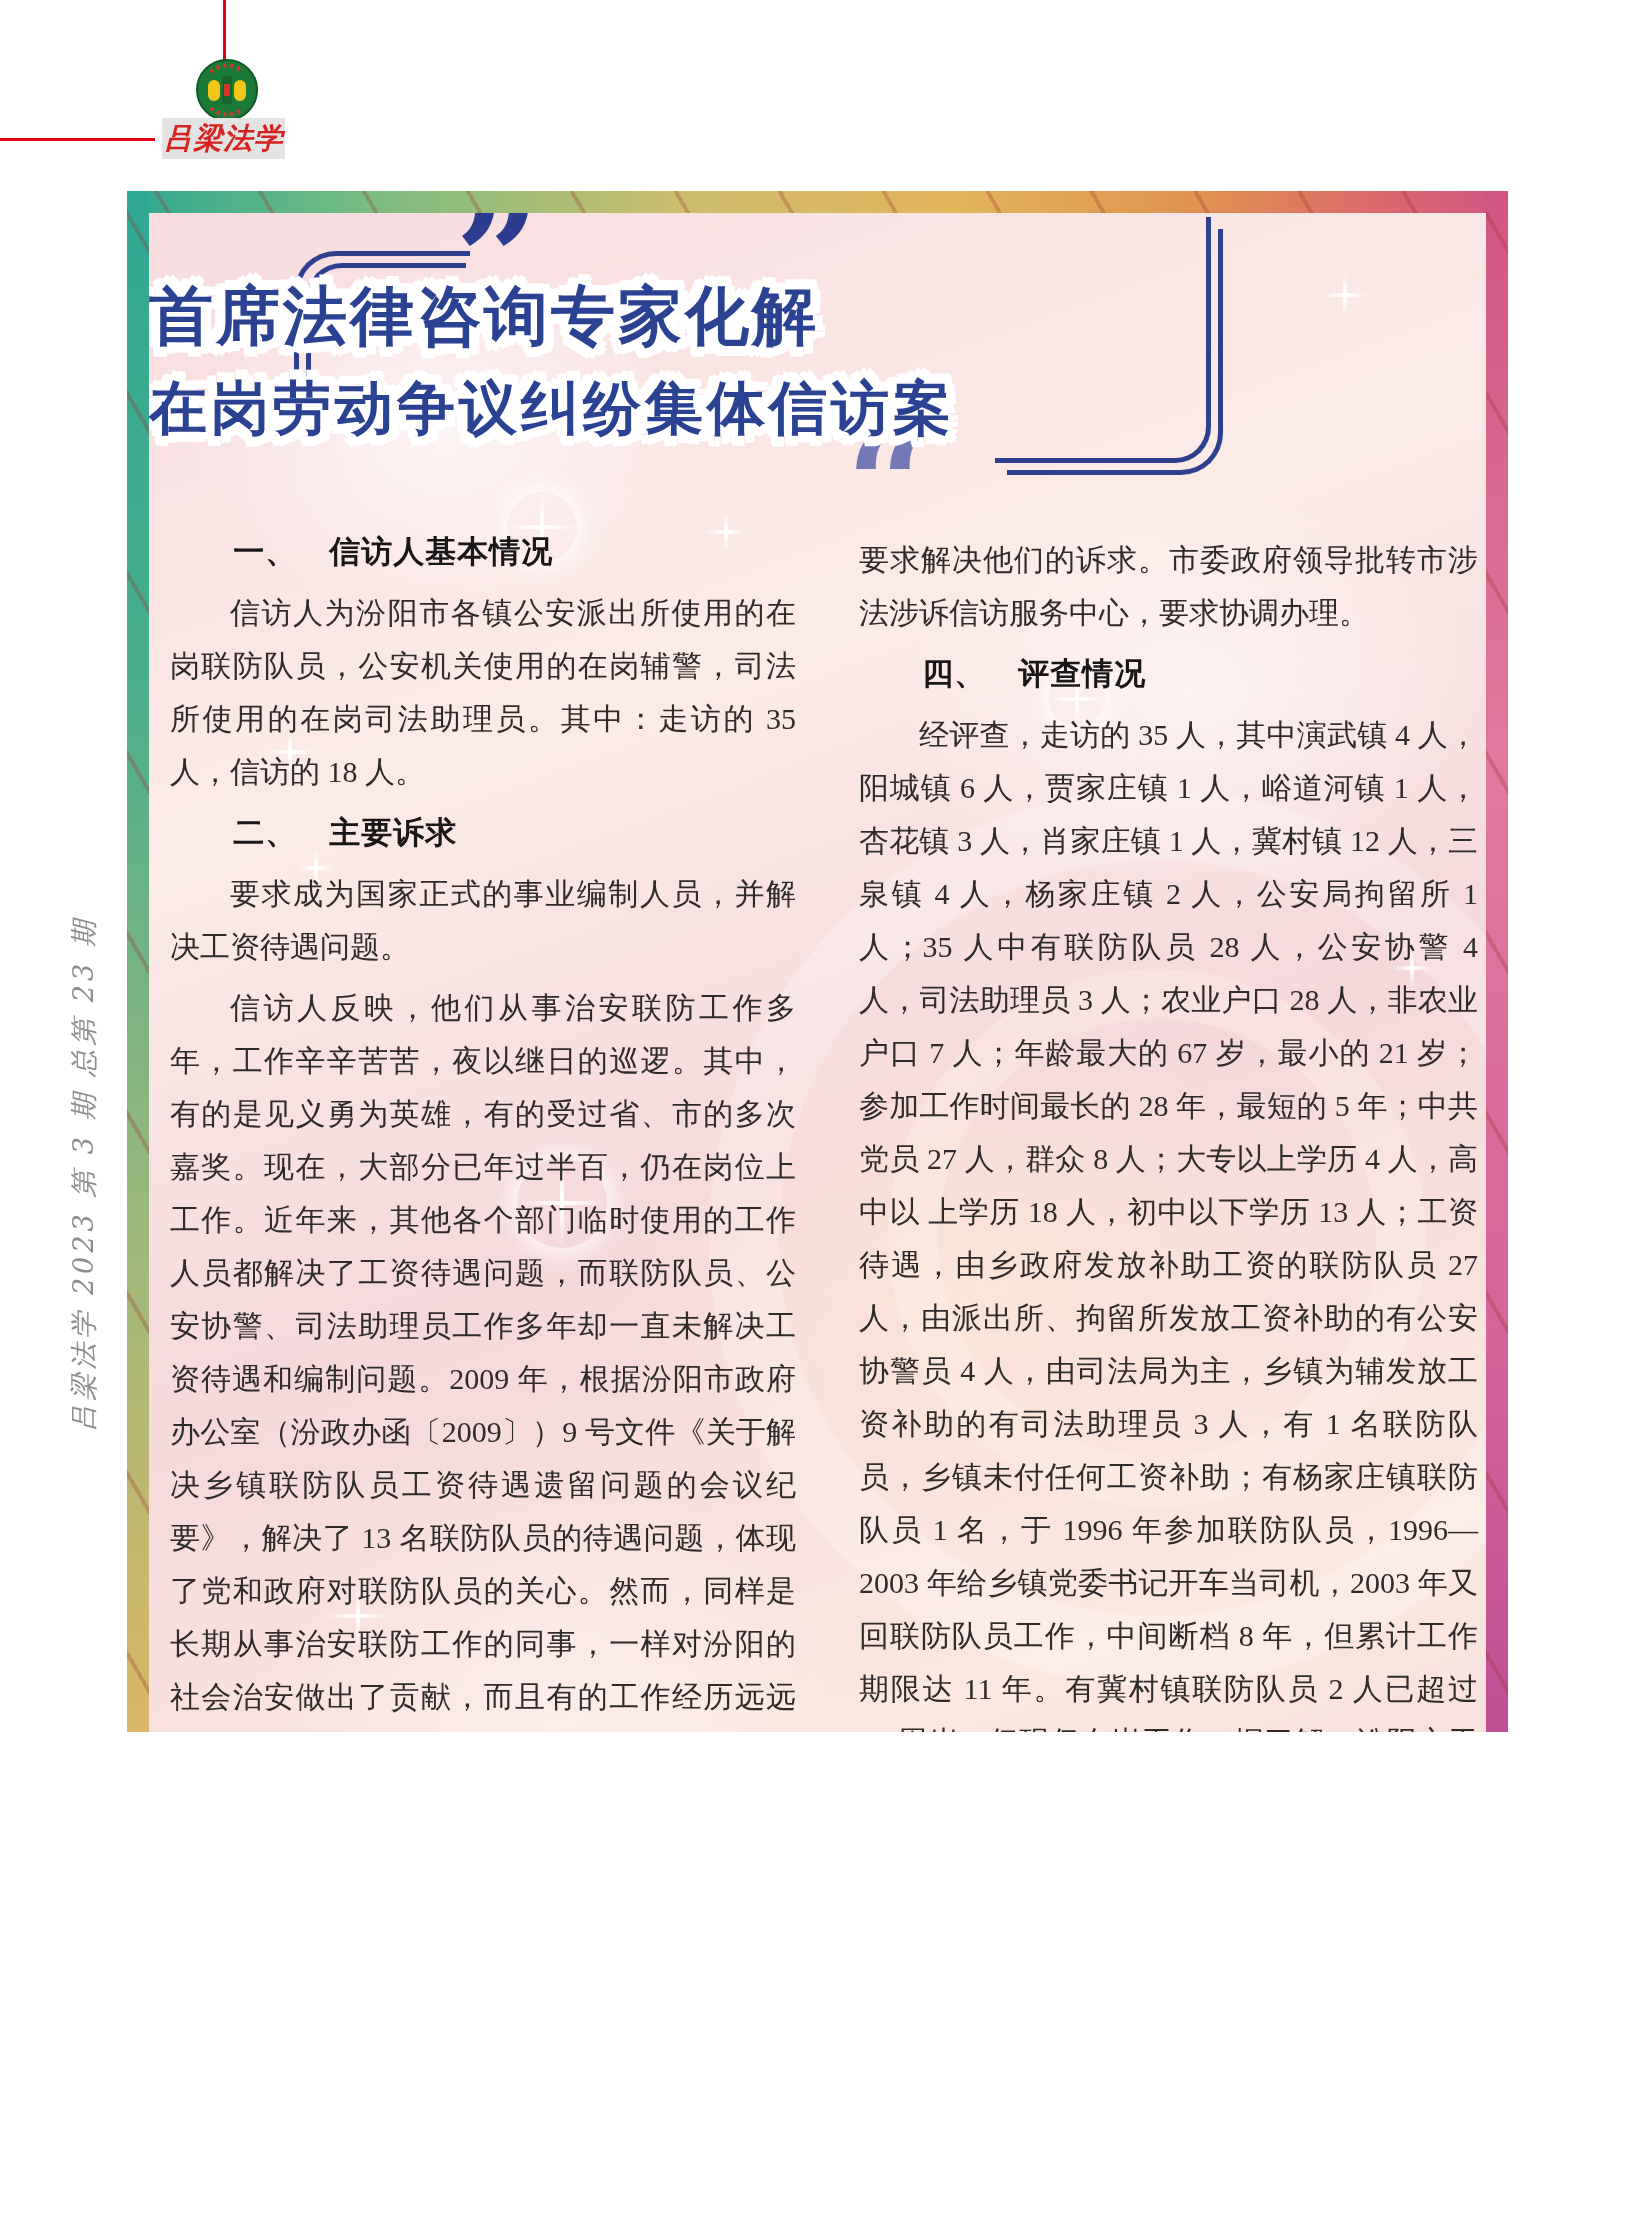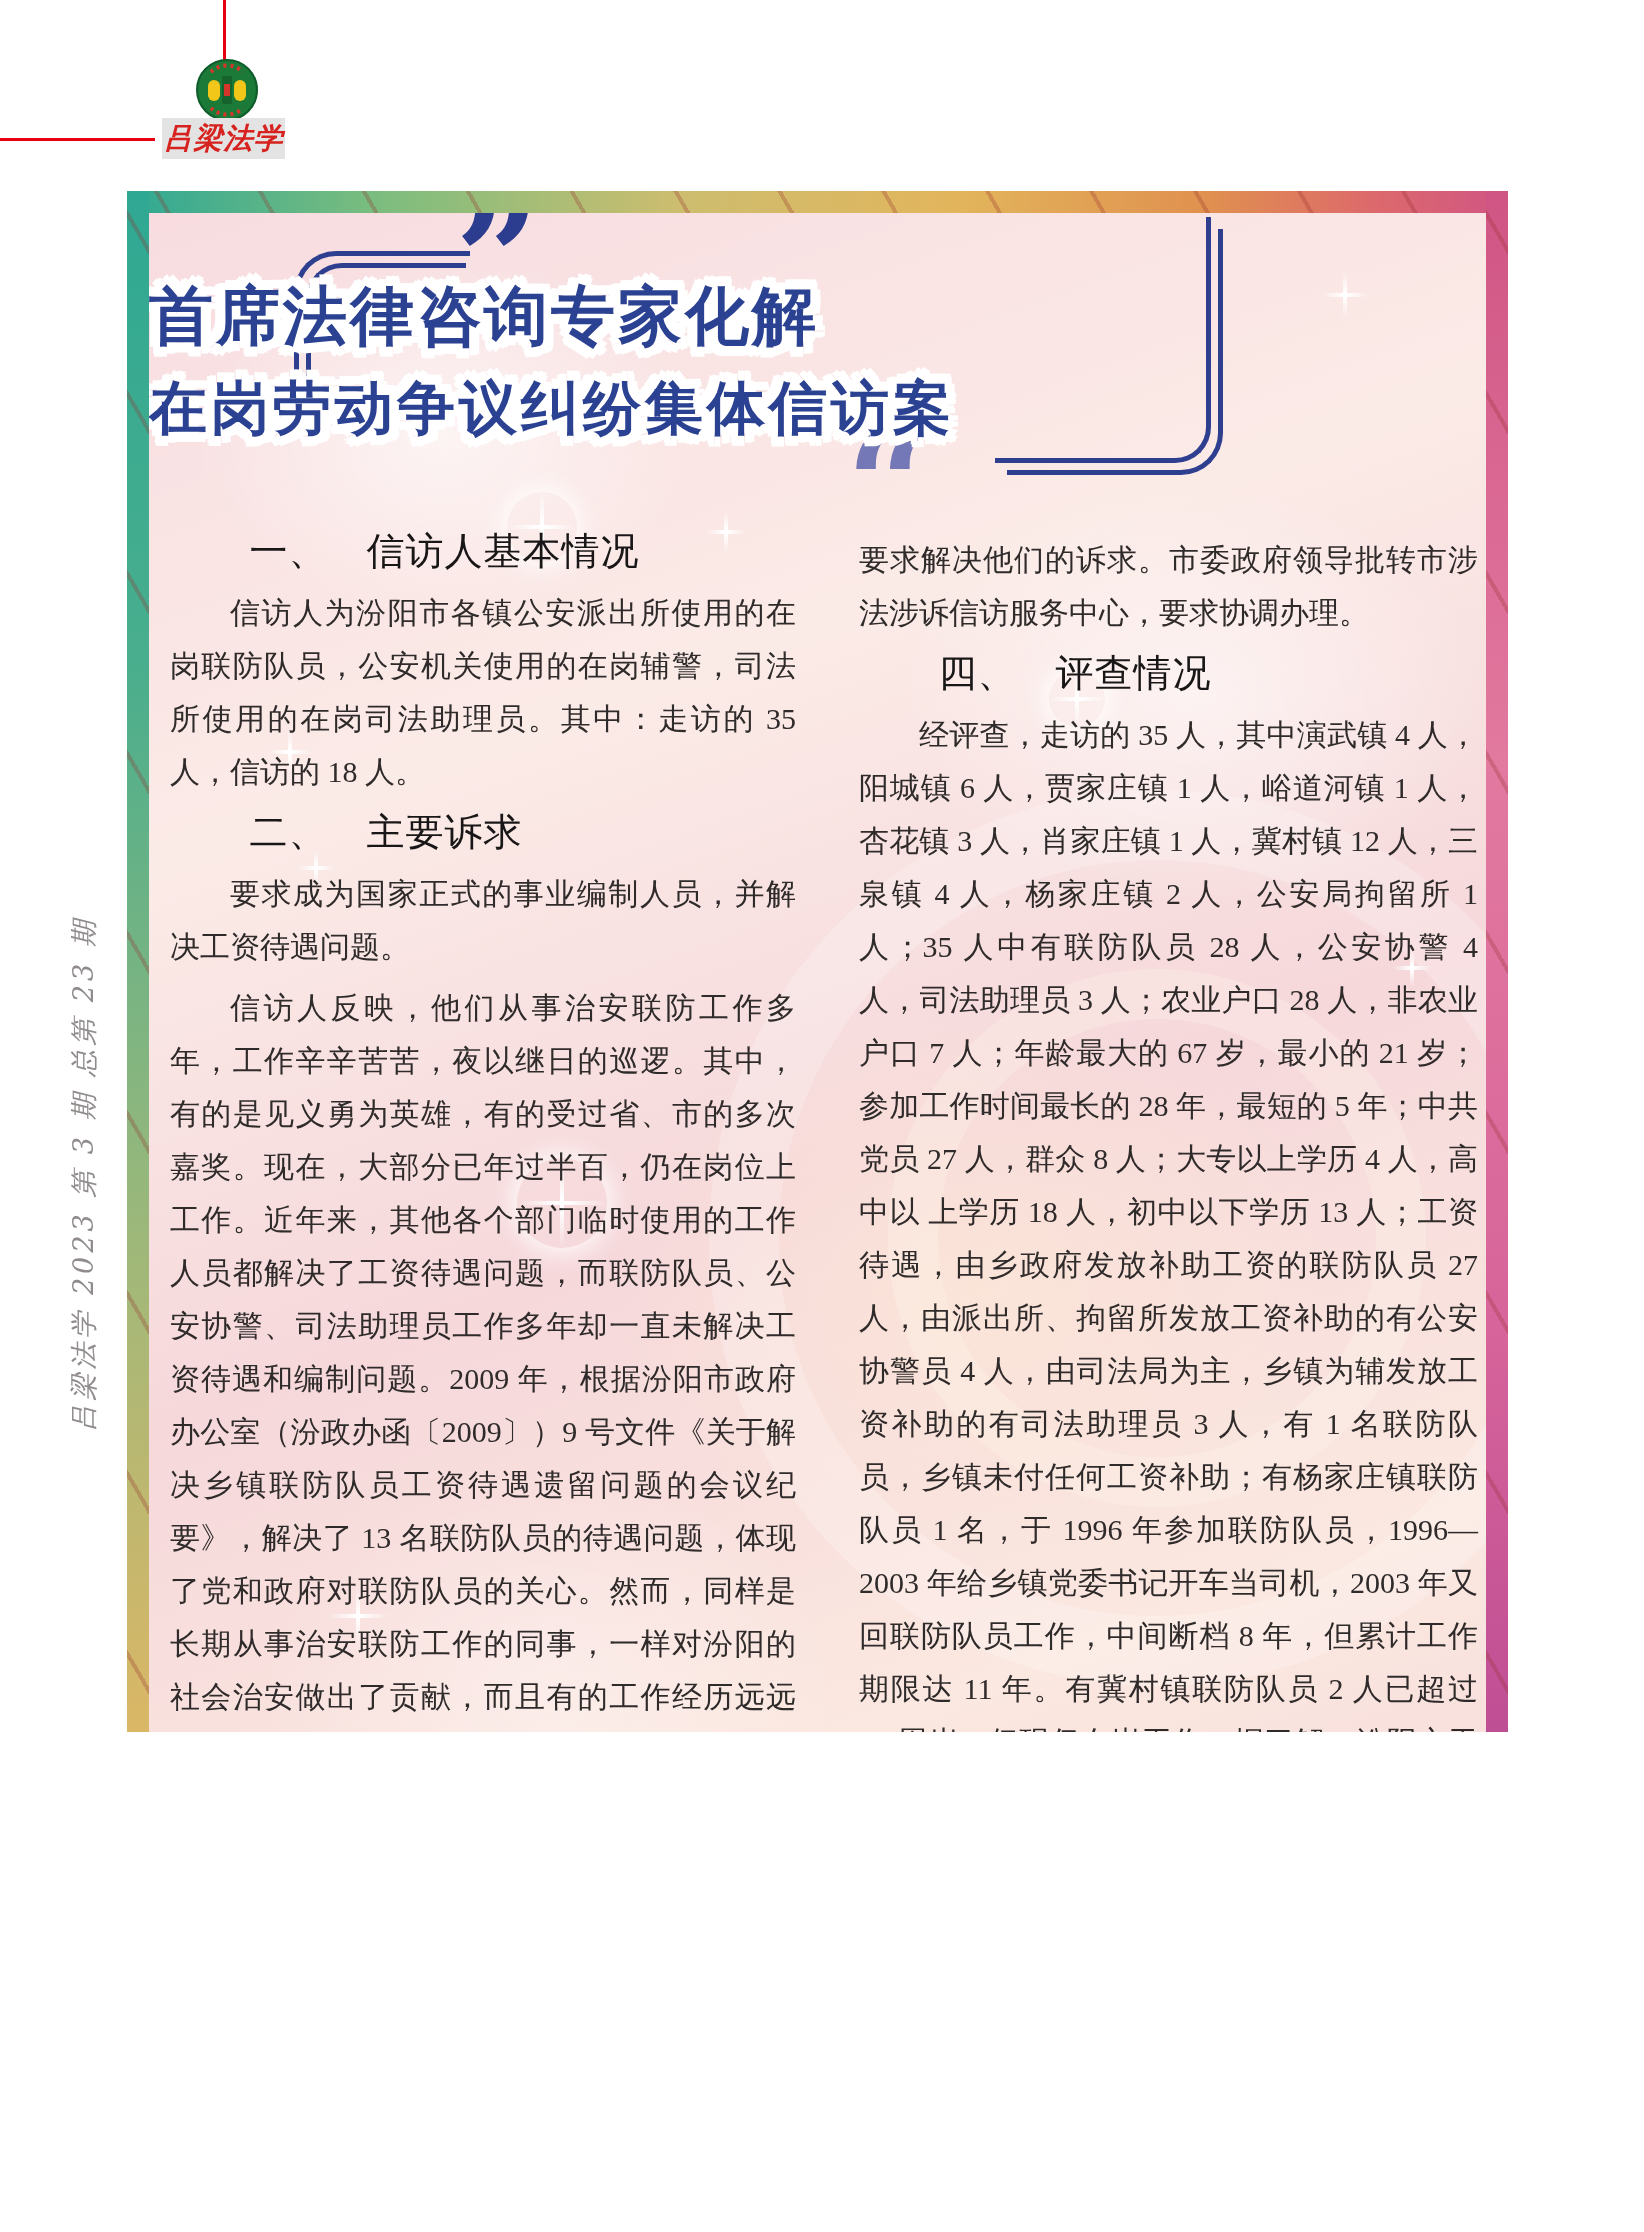--- a/index.html
+++ b/index.html
@@ -65,22 +65,22 @@
      text-shadow:-7px -7px 0 #fff,7px -7px 0 #fff,-7px 7px 0 #fff,7px 7px 0 #fff,
                  -10px 0 0 #fff,10px 0 0 #fff,0 -10px 0 #fff,0 10px 0 #fff,
                  -6px 10px 0 #fff,6px -10px 0 #fff,10px 6px 0 #fff,-10px -6px 0 #fff;}
   .tl1{top:60px;font-size:64px;letter-spacing:3px;}
   .tl2{top:157px;font-size:58px;letter-spacing:4px;}
 
   
   .col{position:absolute;top:312px;color:#2f2b2b;font-size:30px;line-height:53px;text-align:justify;}
   .col-left{left:13px;width:642px;}
   .col-right{left:702px;width:635px;}
-  .hd{margin:0;font-family:"Liberation Sans",sans-serif;font-weight:normal;color:#181616;
-      font-size:38px;line-height:53px;text-indent:2.3em;letter-spacing:1px;}
+  .hd{margin:0;font-family:"Liberation Sans",sans-serif;font-weight:bold;color:#181616;
+      font-size:31px;line-height:53px;text-indent:2.3em;letter-spacing:1px;}
   .para{margin:8px;text-indent:2em;}
   .para.noindent{text-indent:0;}
 
   
   .side-vertical{position:absolute;left:84px;top:1174px;transform:translate(-50%,-50%) rotate(-90deg);
       font-family:"DejaVu Serif",serif;font-style:italic;color:#908c8c;font-size:27px;
       letter-spacing:4px;white-space:nowrap;}
   .pagebar{position:absolute;left:0;top:2132px;width:159px;height:50px;background:#9b9da0;}
   .pagenum{position:absolute;left:88px;top:2093px;font-family:"DejaVu Sans",sans-serif;
       font-weight:normal;color:#161616;font-size:41px;line-height:1;}

